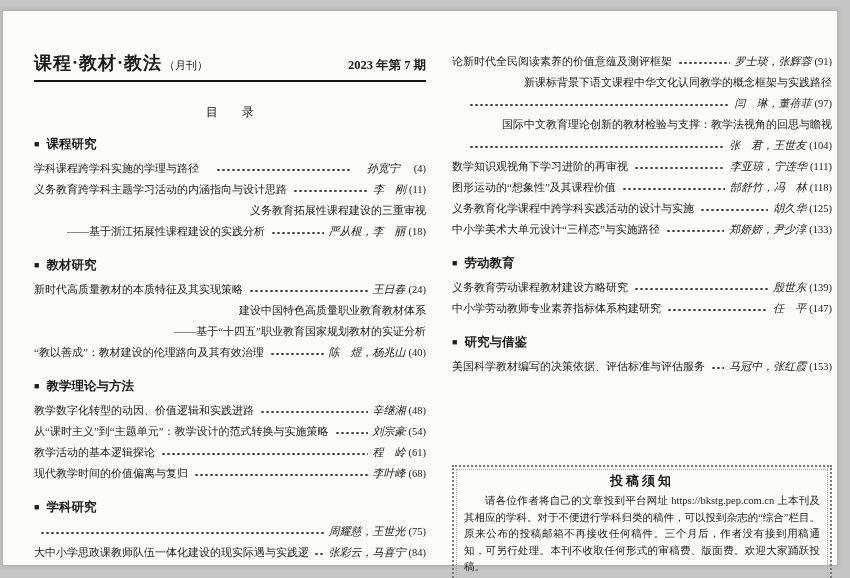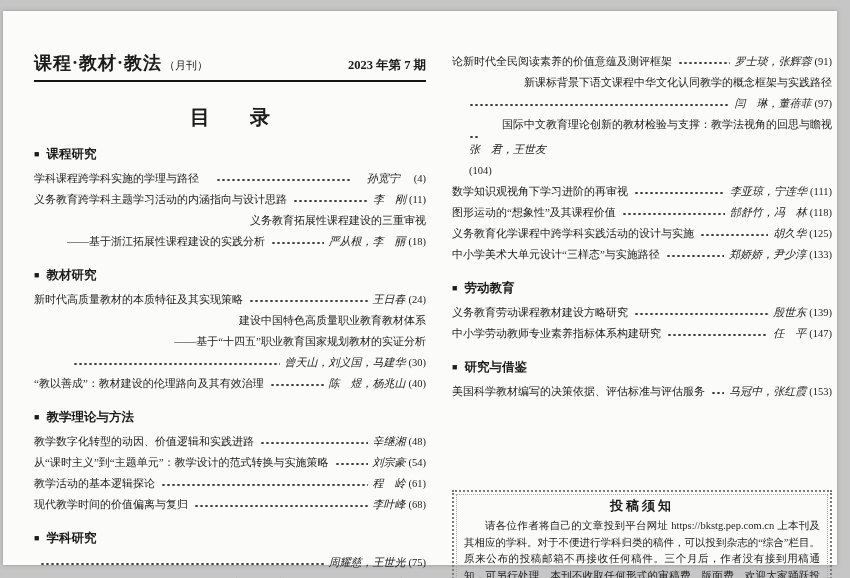--- a/index.html
+++ b/index.html
@@ -18,21 +18,21 @@
   .col-right{left:449px;width:380px;}
 
   
   .journal-head{display:flex;justify-content:space-between;align-items:baseline;}
   .journal-title{font-size:18px;font-weight:bold;letter-spacing:1px;}
   .journal-subtitle{font-size:11px;font-style:normal;font-weight:normal;margin-left:2px;}
   .issue{font-size:12.5px;font-weight:bold;}
   .head-rule{border-bottom:2.5px solid #161616;margin-top:5px;}
 
   .toc-title{
-    text-align:center;font-size:20px;font-weight:bold;
+    text-align:center;font-size:12px;font-weight:normal;
     font-family:"Liberation Sans","DejaVu Sans",sans-serif;
     margin:22px 0 4px;
   }
 
   .section{margin-top:0;}
   .section-head{
     font-family:"Liberation Sans","DejaVu Sans",sans-serif;
     font-weight:bold;font-size:12.5px;
     margin:15px 0 5px;
   }
@@ -112,25 +112,20 @@
             <div class="row flex" style="padding-left: 0em;">
               <span class="t">新时代高质量教材的本质特征及其实现策略</span>
               <span class="dots"></span>
               <span class="authors">王日春</span>
               <span class="page-no">(24)</span>
             </div>
           </div>
           <div class="entry">
             <div class="row" style="padding-left: 0em;">建设中国特色高质量职业教育教材体系</div>
             <div class="row" style="padding-left: 3em;">——基于“十四五”职业教育国家规划教材的实证分析</div>
-            <div class="row flex" style="padding-left: 3em;">
-              <span class="dots"></span>
-              <span class="authors">曾天山，刘义国，马建华</span>
-              <span class="page-no">(30)</span>
-            </div>
           </div>
           <div class="entry">
             <div class="row flex" style="padding-left: 0em;">
               <span class="t">“教以善成”：教材建设的伦理路向及其有效治理</span>
               <span class="dots"></span>
               <span class="authors">陈　煜，杨兆山</span>
               <span class="page-no">(40)</span>
             </div>
           </div>
         </div>
@@ -204,21 +199,21 @@
           <div class="entry">
             <div class="row" style="padding-left: 0em;">新课标背景下语文课程中华文化认同教学的概念框架与实践路径</div>
             <div class="row flex" style="padding-left: 1em;">
               <span class="dots"></span>
               <span class="authors">闫　琳，董蓓菲</span>
               <span class="page-no">(97)</span>
             </div>
           </div>
           <div class="entry">
             <div class="row" style="padding-left: 0em;">国际中文教育理论创新的教材检验与支撑：教学法视角的回思与瞻视</div>
-            <div class="row flex" style="padding-left: 1em; flex-direction: column;">
+            <div class="row flex" style="padding-left: 1em;">
               <span class="dots"></span>
               <span class="authors">张　君，王世友</span>
               <span class="page-no">(104)</span>
             </div>
           </div>
           <div class="entry">
             <div class="row flex" style="padding-left: 0em;">
               <span class="t">数学知识观视角下学习进阶的再审视</span>
               <span class="dots"></span>
               <span class="authors">李亚琼，宁连华</span>

